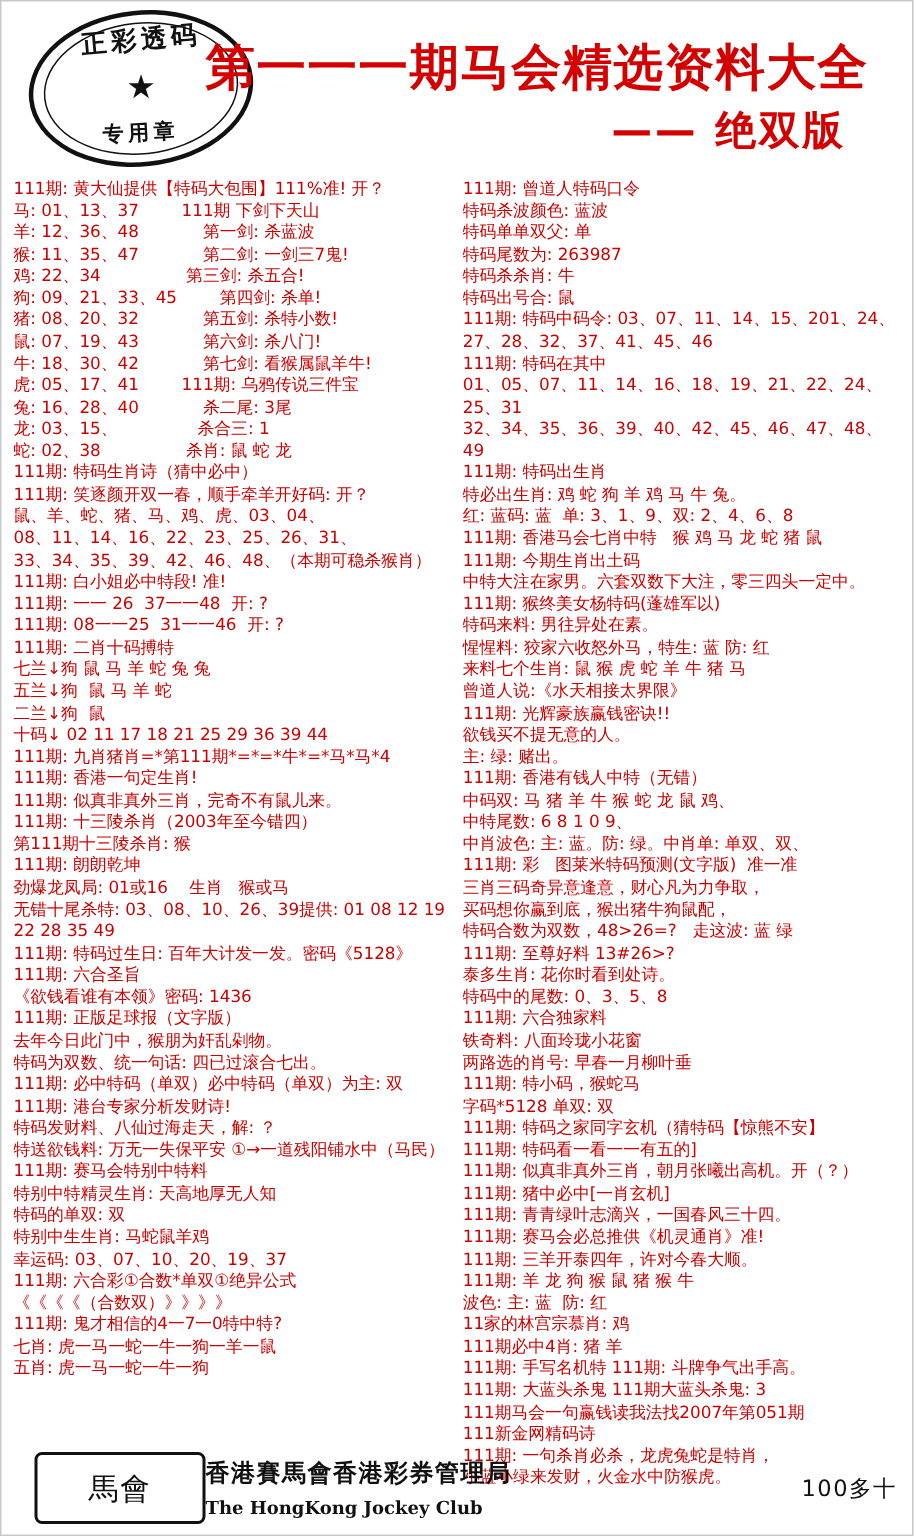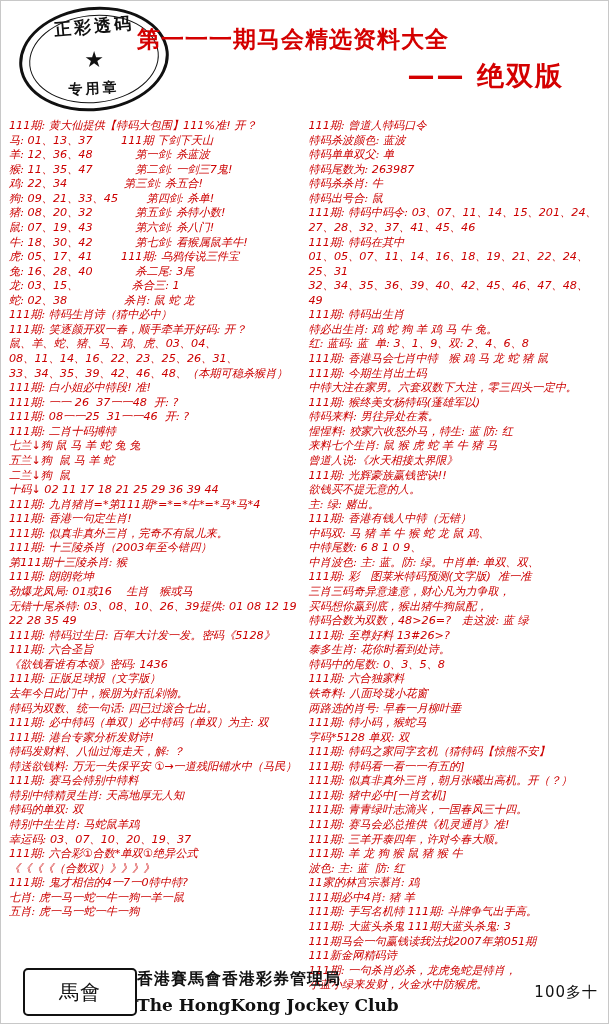--- a/index.html
+++ b/index.html
@@ -67,21 +67,21 @@
     transform:translate(-50%,-50%);
     color:#111;
     font-size:22px;
   }
   .title-wrap{
     position:absolute;
     left:120px;top:26px;
     right:6px;
   }
   .main-title{
-    font-size:23px;
+    font-size:33px;
     font-weight:bold;
     color:#d40000;
     letter-spacing:1px;
     line-height:1.1;
     text-align:left;
     padding-left:16px;
   }
   .sub-title{
     margin-top:6px;
     font-size:27px;
@@ -91,21 +91,20 @@
     padding-right:38px;
     letter-spacing:2px;
   }
   
   .columns{
     display:flex;
     padding:0 8px;
     gap:8px;
     height:838px;
     box-sizing:border-box;
-    font-style:italic;
   }
   .col{
     width:50%;
     font-size:11.2px;
     line-height:1.30;
     color:#cc0000;
   }
   .col p{margin:0;padding:0;white-space:pre-wrap;}
   .blk{margin-bottom:7px;}
   
@@ -131,21 +130,21 @@
     letter-spacing:1px;
     background:#fff;
     margin-left:12px;
   }
   .footer-mid{
     flex:1;
     text-align:left;
     color:#111;
   }
   .fm1{font-size:16px;font-weight:bold;letter-spacing:1px;}
-  .fm2{font-size:17px;font-weight:bold;font-family:"DejaVu Serif","Liberation Serif",serif;margin-top:5px;}
+  .fm2{font-size:12px;font-weight:bold;font-family:"DejaVu Serif","Liberation Serif",serif;margin-top:5px;}
   .footer-right{
     width:92px;
     text-align:right;
     color:#111;
     font-size:15px;
     letter-spacing:1px;
   }
 </style>
 </head>
 <body>

